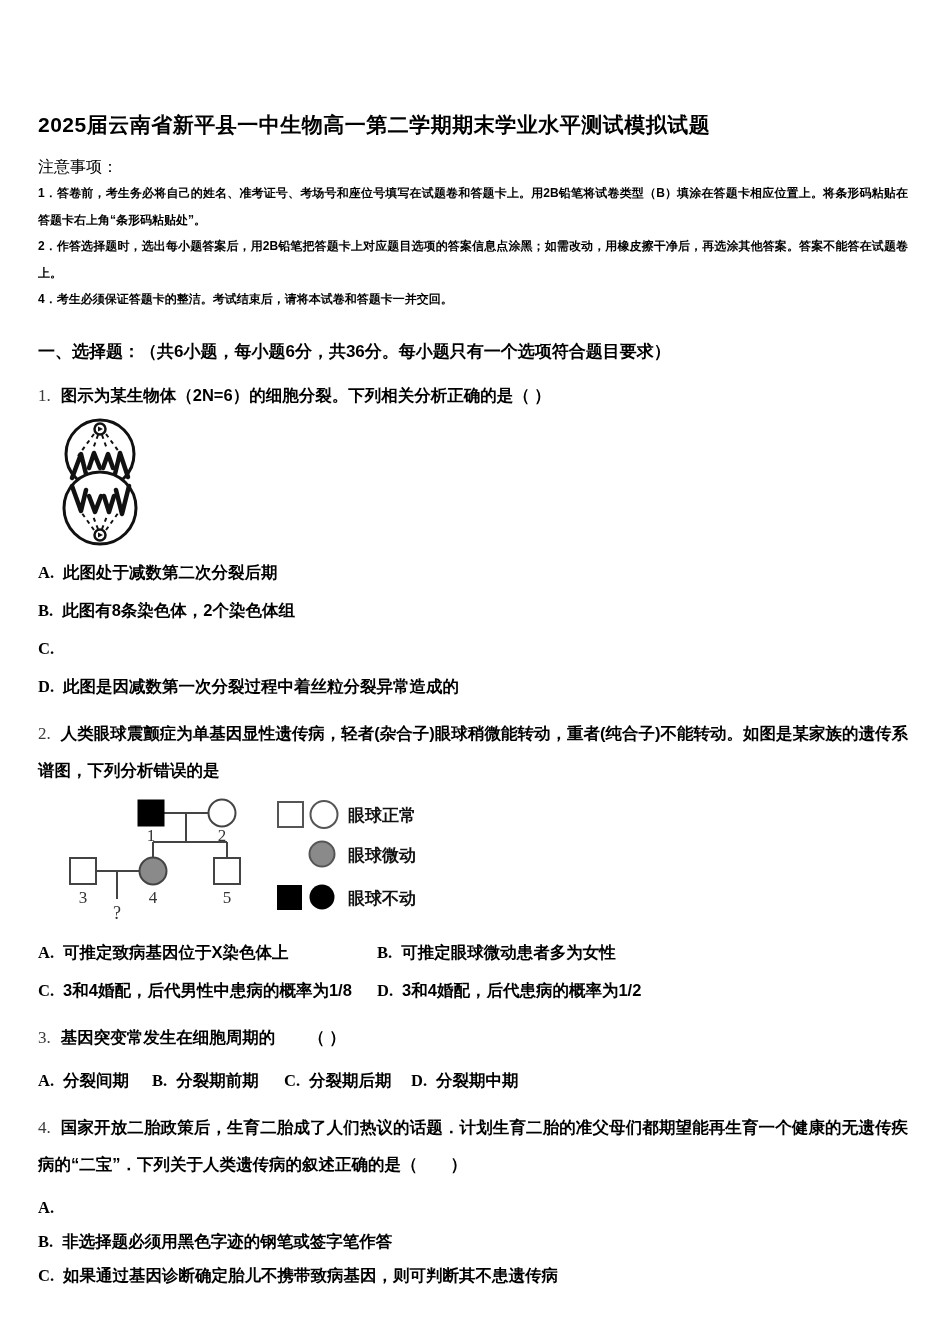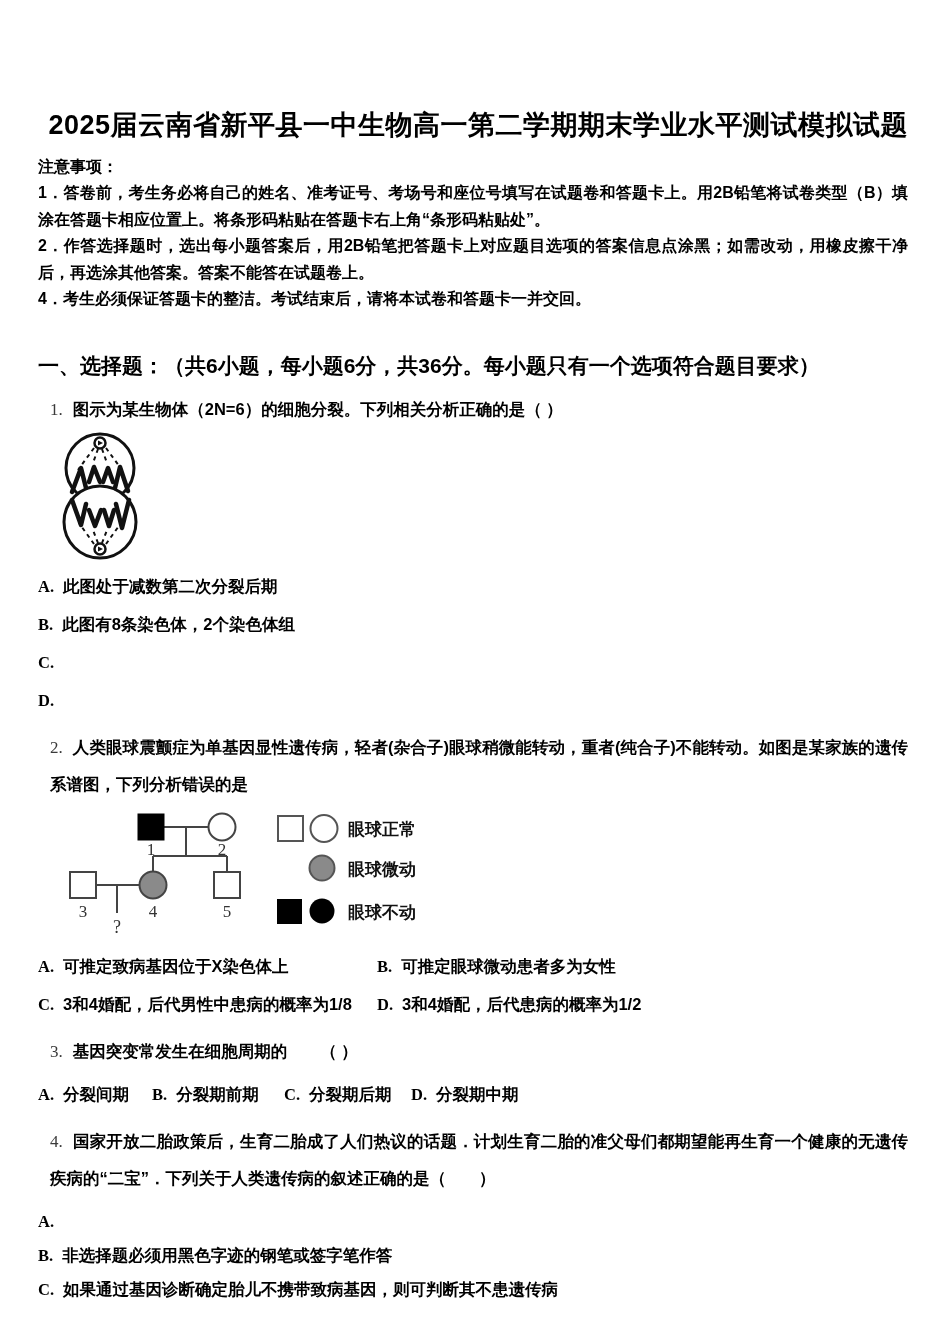--- a/index.html
+++ b/index.html
@@ -1,26 +1,26 @@
 <!DOCTYPE html>
 <html><head>
 <meta charset="utf-8">
 <style>
   html,body { margin:0; padding:0; background:#ffffff; }
   body { width:950px; font-family:"Liberation Sans", sans-serif; color:#000; }
   .page { width:950px; min-height:1344px; box-sizing:border-box; padding:112px 42px 60px 38px; background:#fff; }
 
-  .title { text-align:right; font-size:27px; font-weight:bold; margin:0 0 16px 0; line-height:26px; letter-spacing:0.5px; }
-
-  .notice-heading { font-size:16px; font-weight:bold; margin:0; line-height:26px; }
-  .notice-item { font-size:16px; font-weight:bold; margin:0; line-height:26.5px; text-align:justify; }
-
-  .section-title { font-size:21px; font-weight:bold; margin:40px 0 0 0; line-height:26px; }
-
-  .question { margin:12px 0 0 12px; font-size:16.5px; font-weight:bold; line-height:37px; text-align:justify; }
+  .title { text-align:left; font-size:21px; font-weight:bold; margin:0 0 16px 0; line-height:26px; letter-spacing:0.5px; }
+
+  .notice-heading { font-size:16px; font-weight:normal; margin:0; line-height:26px; }
+  .notice-item { font-size:12px; font-weight:bold; margin:0; line-height:26.5px; text-align:justify; }
+
+  .section-title { font-size:17px; font-weight:bold; margin:26px 0 0 0; line-height:26px; }
+
+  .question { margin:12px 0 0 0; font-size:16.5px; font-weight:bold; line-height:37px; text-align:justify; }
   .q-num { font-family:"Liberation Serif", serif; font-weight:normal; color:#3a3a3a; font-size:17px; margin-right:10px; }
 
   .opt-row { margin:14px 0 0 0; font-size:16.5px; font-weight:bold; line-height:21px; display:flex; align-items:baseline; }
   .opt-cell { display:flex; align-items:baseline; }
   .opt-label { font-family:"Liberation Serif", serif; font-weight:bold; margin-right:9px; white-space:nowrap; }
   .w339 { width:339px; flex:0 0 339px; }
   .w114 { width:114px; flex:0 0 114px; }
   .w132 { width:132px; flex:0 0 132px; }
   .w127 { width:127px; flex:0 0 127px; }
   .gap17 { margin-top:17px; }
@@ -96,20 +96,21 @@
   </div>
   <div class="opt-row gap17">
     <span class="opt-label">B.</span>
     <span>此图有8条染色体，2个染色体组</span>
   </div>
   <div class="opt-row gap17">
     <span class="opt-label">C.</span>
   </div>
   <div class="opt-row gap17">
     <span class="opt-label">D.</span>
+    <span>此图是因减数第一次分裂过程中着丝粒分裂异常造成的</span>
   </div>
 
   <div class="question q-gap">
     <span class="q-num">2.</span><span>人类眼球震颤症为单基因显性遗传病，轻者(杂合子)眼球稍微能转动，重者(纯合子)不能转动。如图是某家族的遗传系谱图，下列分析错误的是</span>
   </div>
 
   <svg class="pedigree-figure" width="400" height="132" viewBox="0 0 400 132">
     <g stroke="#444" stroke-width="2">
       <line x1="114" y1="20" x2="158" y2="20"></line>
       <line x1="136" y1="20" x2="136" y2="49"></line>

